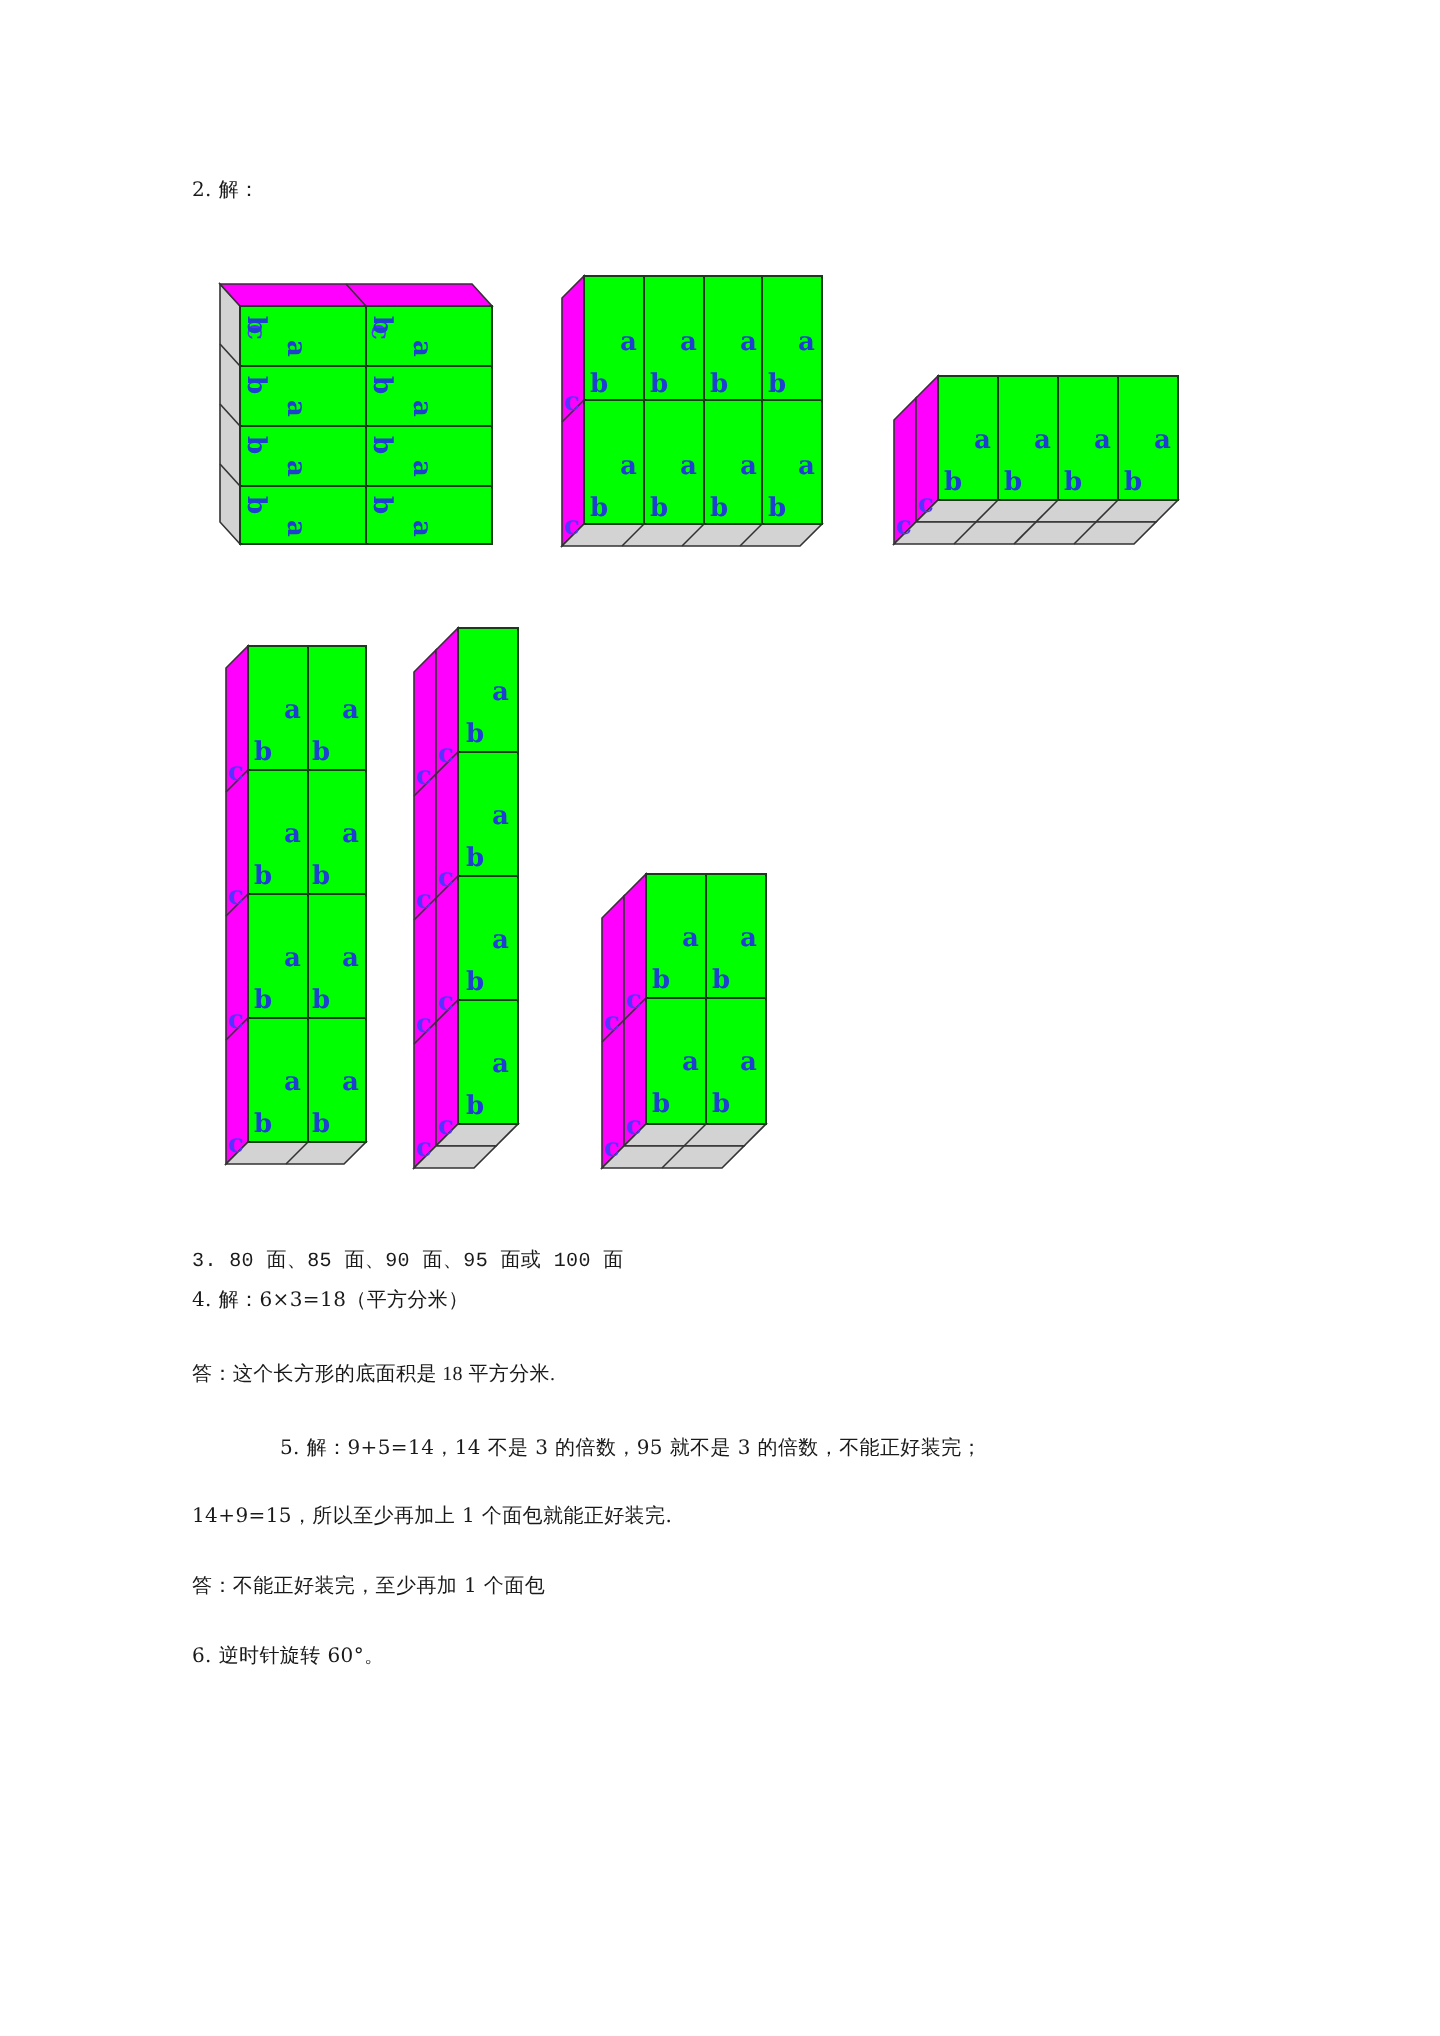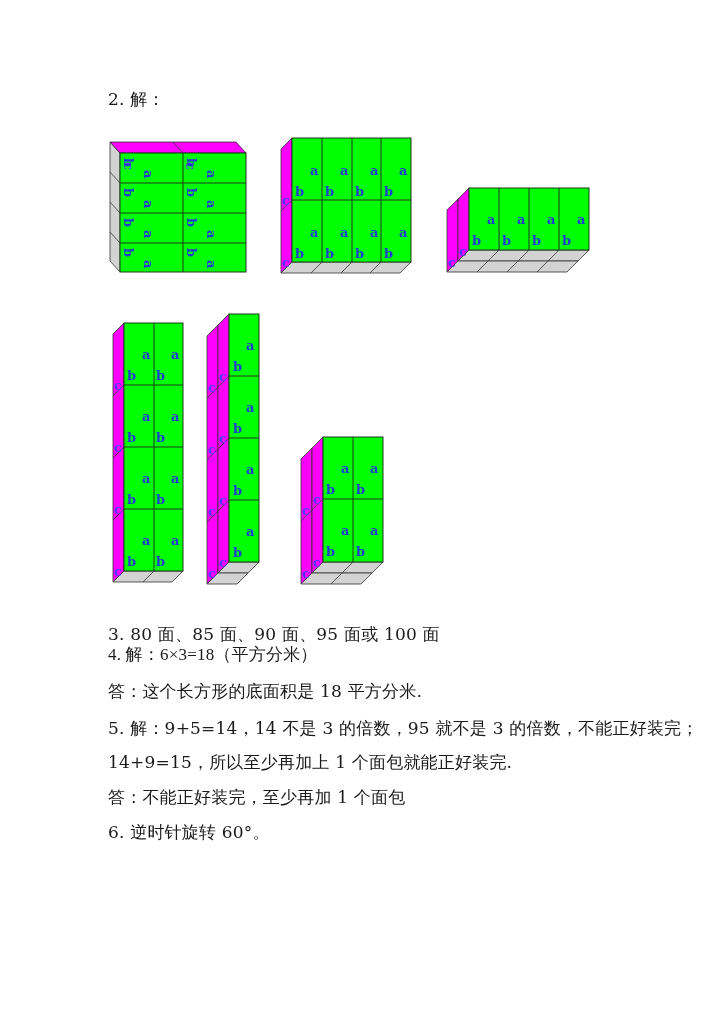--- a/index.html
+++ b/index.html
@@ -1,18 +1,18 @@
 <!DOCTYPE html>
 <html><head>
 <meta charset="utf-8">
 <style>
   html, body { margin:0; padding:0; background:#ffffff; }
   body { width:720px; height:1018px; position:relative; overflow:hidden;
          font-family: "DejaVu Serif", "Liberation Serif", serif; color:#1a1a1a; }
-  .line { position:absolute; left:108px; font-size:17px; white-space:nowrap; letter-spacing:0.2px; }
+  .line { position:absolute; left:96px; font-size:10px; white-space:nowrap; letter-spacing:0.2px; }
   svg.fig { position:absolute; left:0; top:0; overflow:visible; }
   .lbl { font-family: "DejaVu Serif", "Liberation Serif", serif; font-size:13px; fill:#1f3fd0; font-weight:bold; }
   .lblc { font-family: "DejaVu Serif", "Liberation Serif", serif; font-size:13px; fill:#5533ff; font-weight:bold; }
 </style>
 </head>
 <body>
 
 <div class="line" style="top:88px;">2. 解：</div>
 
 <svg class="fig" width="720" height="600">
@@ -200,19 +200,19 @@
         <text x="326" y="556">b</text>
         <text x="356" y="556">b</text>
       <text x="313" y="504" class="lblc">c</text>
         <text x="302" y="515" class="lblc">c</text>
       <text x="313" y="567" class="lblc">c</text>
         <text x="302" y="578" class="lblc">c</text>
     </g>
   </g>
 </svg>
 
-<div class="line" style="top:623px;">3. 80 面、85 面、90 面、95 面或 100 面</div>
-<div class="line" style="top:643px;font-family:Liberation Serif, serif;">4. 解：6×3=18（平方分米）</div>
-<div class="line" style="top:680px;">答：这个长方形的底面积是 18 平方分米.</div>
-<div class="line" style="top:717px;">5. 解：9+5=14，14 不是 3 的倍数，95 就不是 3 的倍数，不能正好装完；</div>
+<div class="line" style="top:623px;font-family:Liberation Mono, monospace;">3. 80 面、85 面、90 面、95 面或 100 面</div>
+<div class="line" style="top:643px;">4. 解：6×3=18（平方分米）</div>
+<div class="line" style="top:680px;font-family:Liberation Serif, serif;">答：这个长方形的底面积是 18 平方分米.</div>
+<div class="line" style="top:717px;margin-left:44px;">5. 解：9+5=14，14 不是 3 的倍数，95 就不是 3 的倍数，不能正好装完；</div>
 <div class="line" style="top:751px;">14+9=15，所以至少再加上 1 个面包就能正好装完.</div>
 <div class="line" style="top:786px;">答：不能正好装完，至少再加 1 个面包</div>
 <div class="line" style="top:821px;">6. 逆时针旋转 60°。</div>
 
 </body></html>

